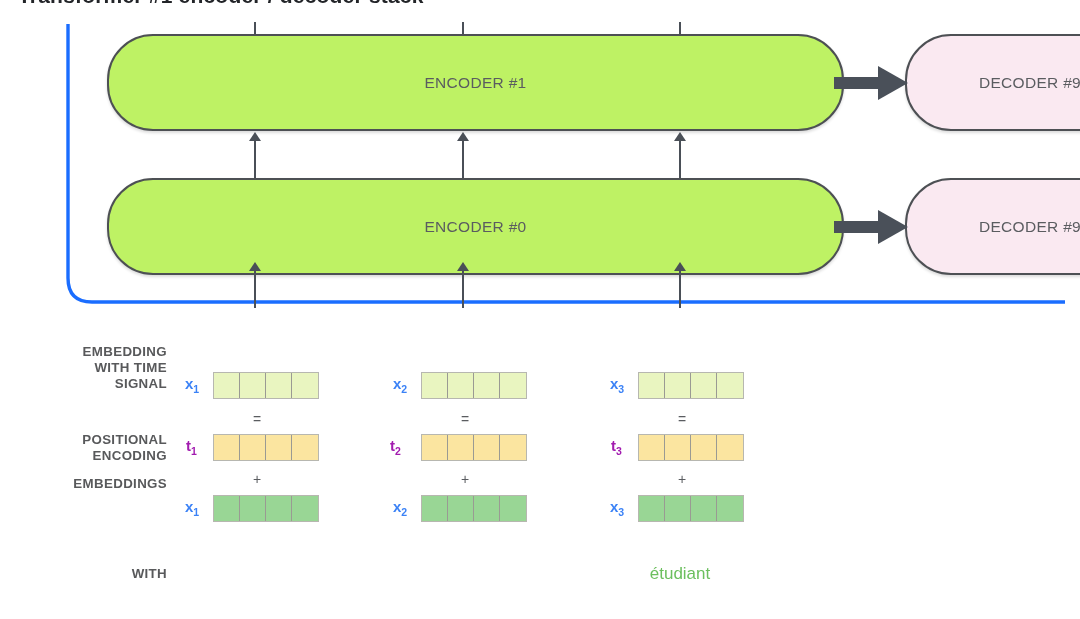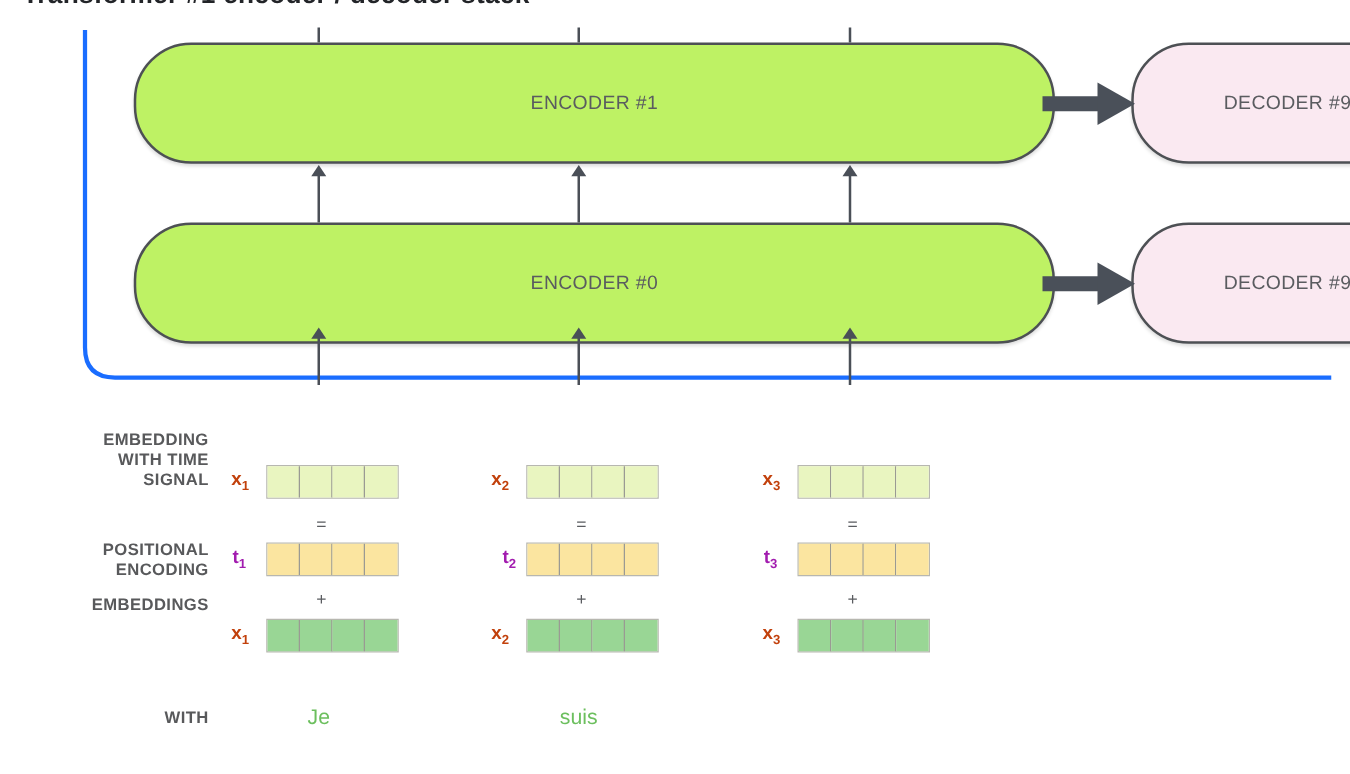--- a/index.html
+++ b/index.html
@@ -157,21 +157,21 @@
   .vec.v-time .cell { background: #e9f5c0; }
   .vec.v-pos  .cell { background: #fbe5a0; }
   .vec.v-emb  .cell { background: #99d695; }
 
   .vec-tag {
     position: absolute;
     font-size: 15px;
     font-weight: bold;
     white-space: nowrap;
   }
-  .vec-tag.green  { color: #c2410c; }
+  .vec-tag.green  { color: #3b82f6; }
   .vec-tag.orange { color: #a21caf; }
   .vec-tag sub {
     font-size: 10.5px;
     font-weight: bold;
   }
 
   
   .op {
     position: absolute;
     color: #5a5c60;
@@ -283,54 +283,52 @@
 
   <div class="vec-tag green" style="left:185px; top:498px;">
     <span>x</span><sub>1</sub>
   </div>
   <div class="vec v-emb" style="left:213px; top:495px;">
     <div class="cell"></div>
     <div class="cell"></div>
     <div class="cell"></div>
     <div class="cell"></div>
   </div>
-  <div class="input-word" style="left:175px; top:564px;">Je</div>
 
   <div class="vec-tag green" style="left:393px; top:375px;">
     <span>x</span><sub>2</sub>
   </div>
   <div class="vec v-time" style="left:421px; top:372px;">
     <div class="cell"></div>
     <div class="cell"></div>
     <div class="cell"></div>
     <div class="cell"></div>
   </div>
   <div class="op" style="left:453px; top:411px;">=</div>
 
-  <div class="vec-tag orange" style="left:402px; top:437px;">
+  <div class="vec-tag orange" style="left:390px; top:437px;">
     <span>t</span><sub>2</sub>
   </div>
   <div class="vec v-pos" style="left:421px; top:434px;">
     <div class="cell"></div>
     <div class="cell"></div>
     <div class="cell"></div>
     <div class="cell"></div>
   </div>
   <div class="op" style="left:453px; top:471px;">+</div>
 
   <div class="vec-tag green" style="left:393px; top:498px;">
     <span>x</span><sub>2</sub>
   </div>
   <div class="vec v-emb" style="left:421px; top:495px;">
     <div class="cell"></div>
     <div class="cell"></div>
     <div class="cell"></div>
     <div class="cell"></div>
   </div>
-  <div class="input-word" style="left:383px; top:564px;">suis</div>
 
   <div class="vec-tag green" style="left:610px; top:375px;">
     <span>x</span><sub>3</sub>
   </div>
   <div class="vec v-time" style="left:638px; top:372px;">
     <div class="cell"></div>
     <div class="cell"></div>
     <div class="cell"></div>
     <div class="cell"></div>
   </div>
@@ -349,14 +347,15 @@
 
   <div class="vec-tag green" style="left:610px; top:498px;">
     <span>x</span><sub>3</sub>
   </div>
   <div class="vec v-emb" style="left:638px; top:495px;">
     <div class="cell"></div>
     <div class="cell"></div>
     <div class="cell"></div>
     <div class="cell"></div>
   </div>
+  <div class="input-word" style="left:600px; top:564px;">étudiant</div>
 
 </div>
 
 </body></html>

